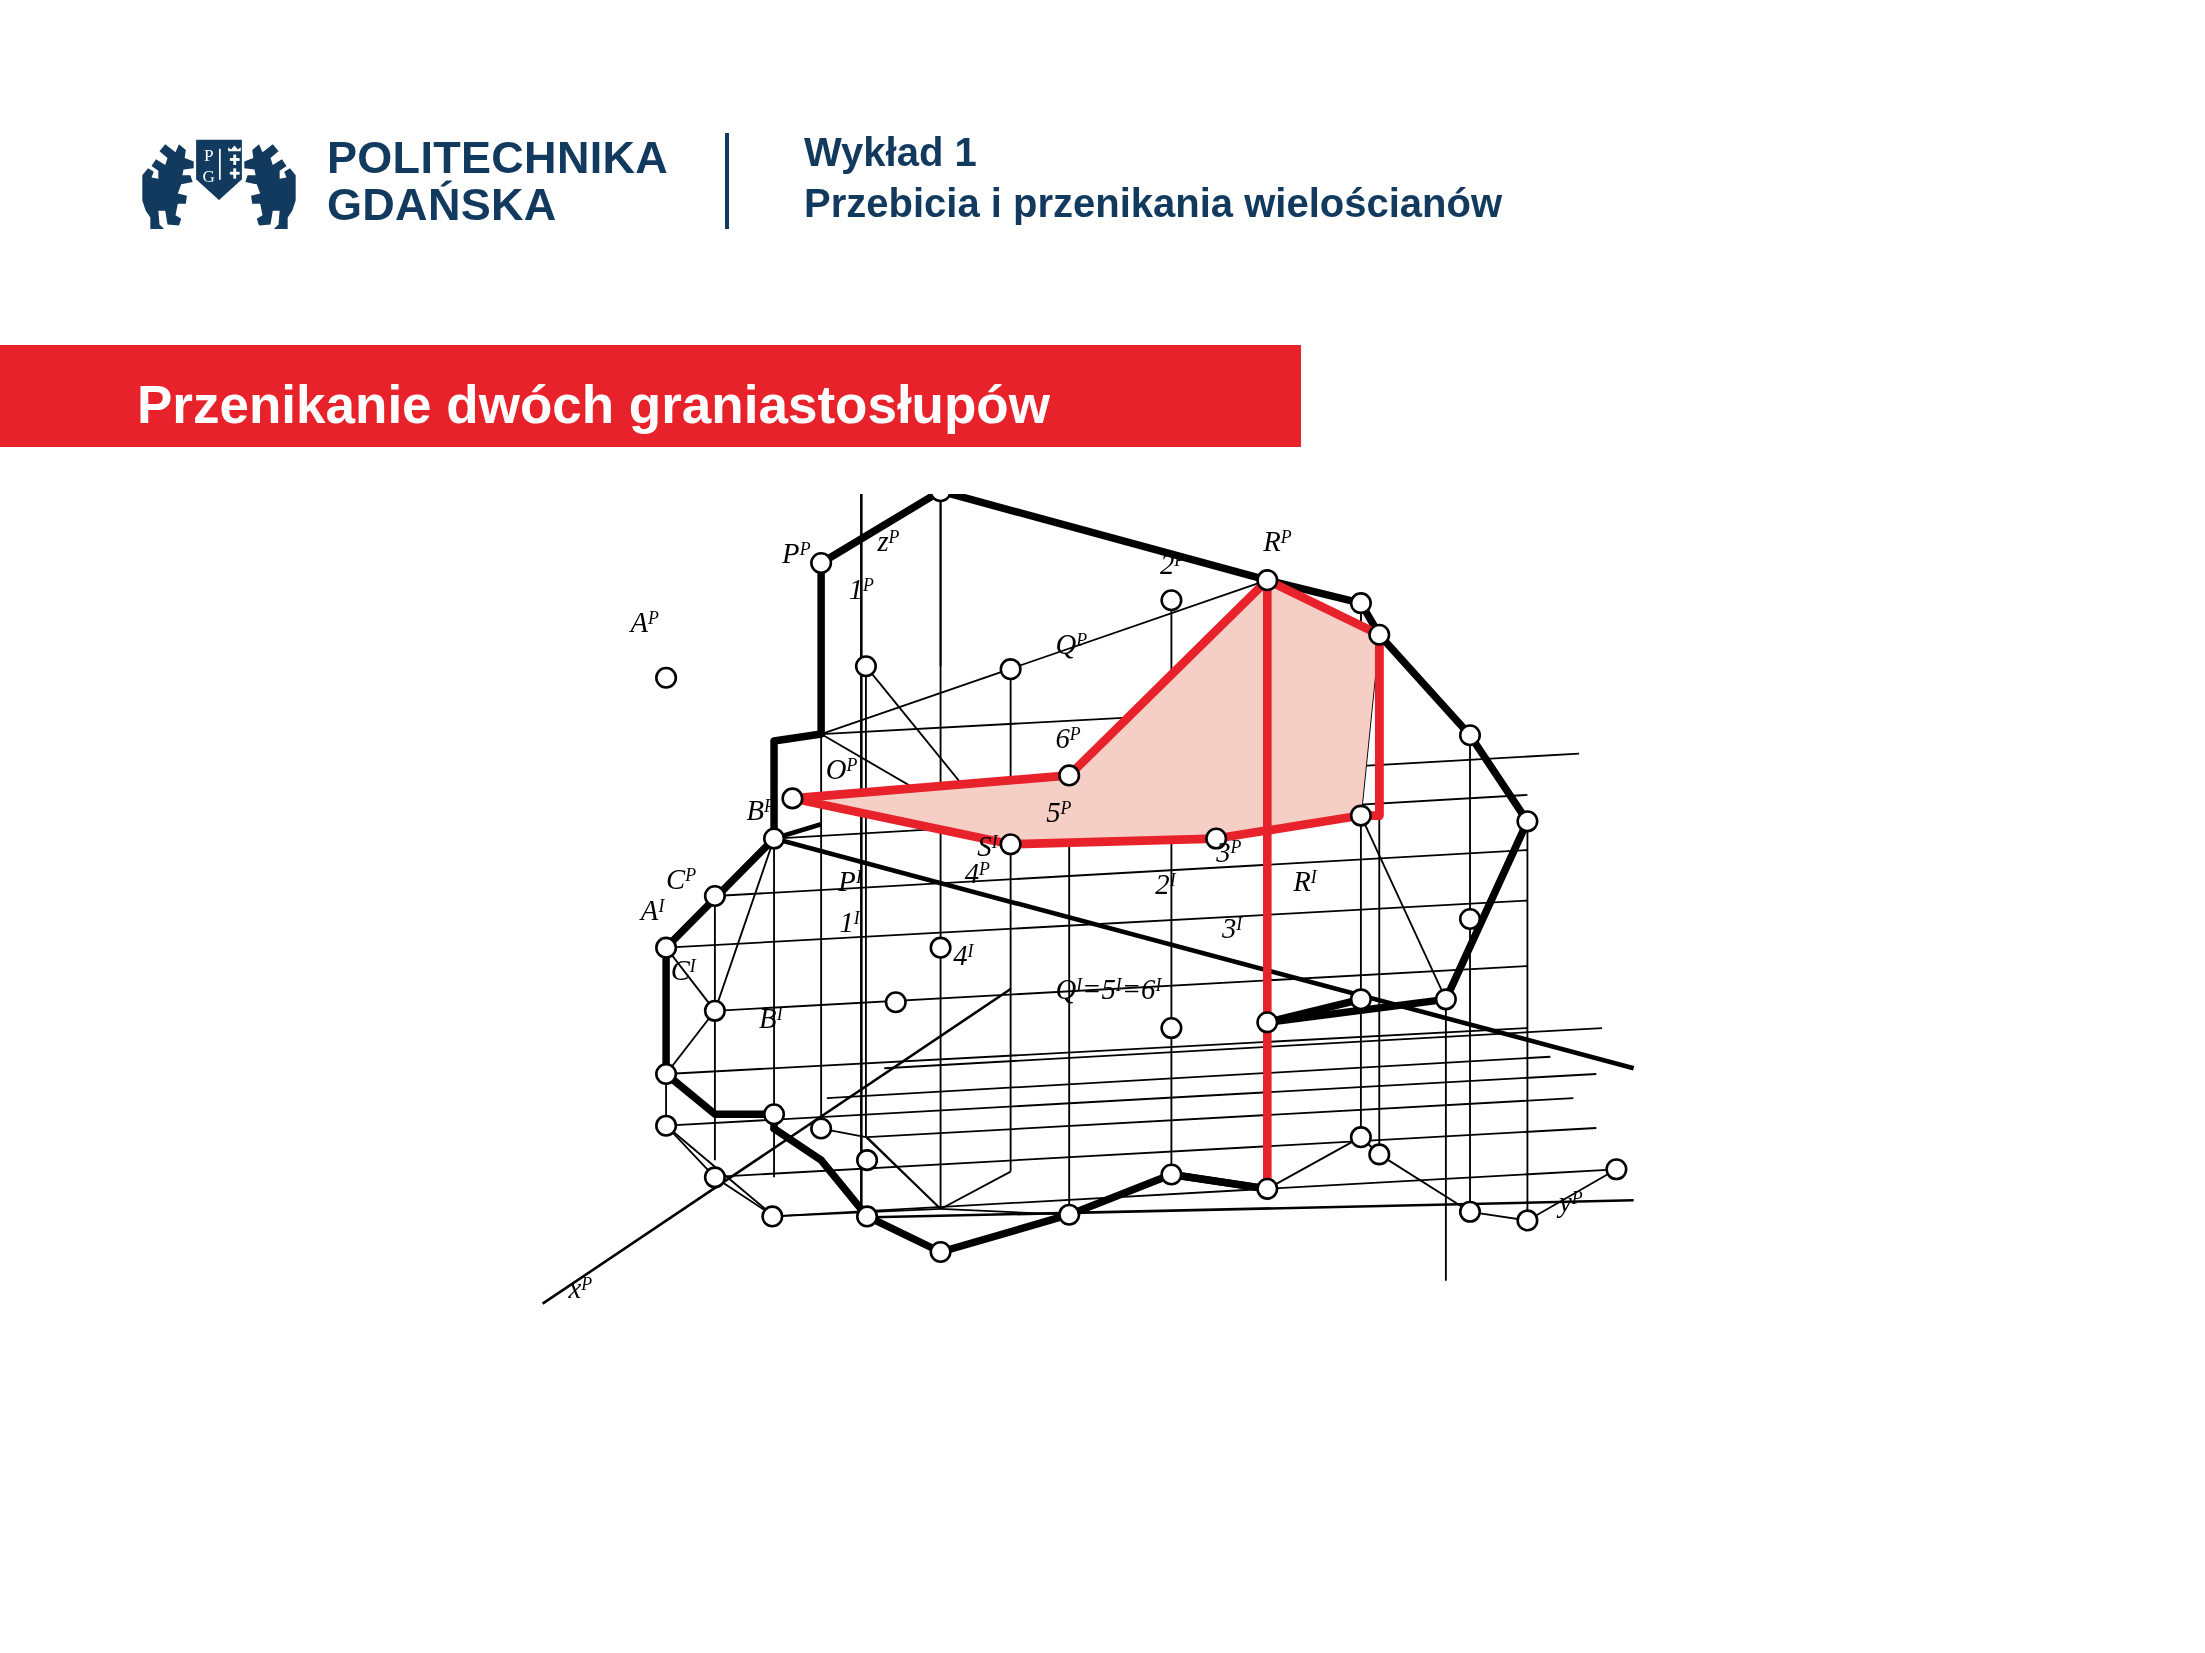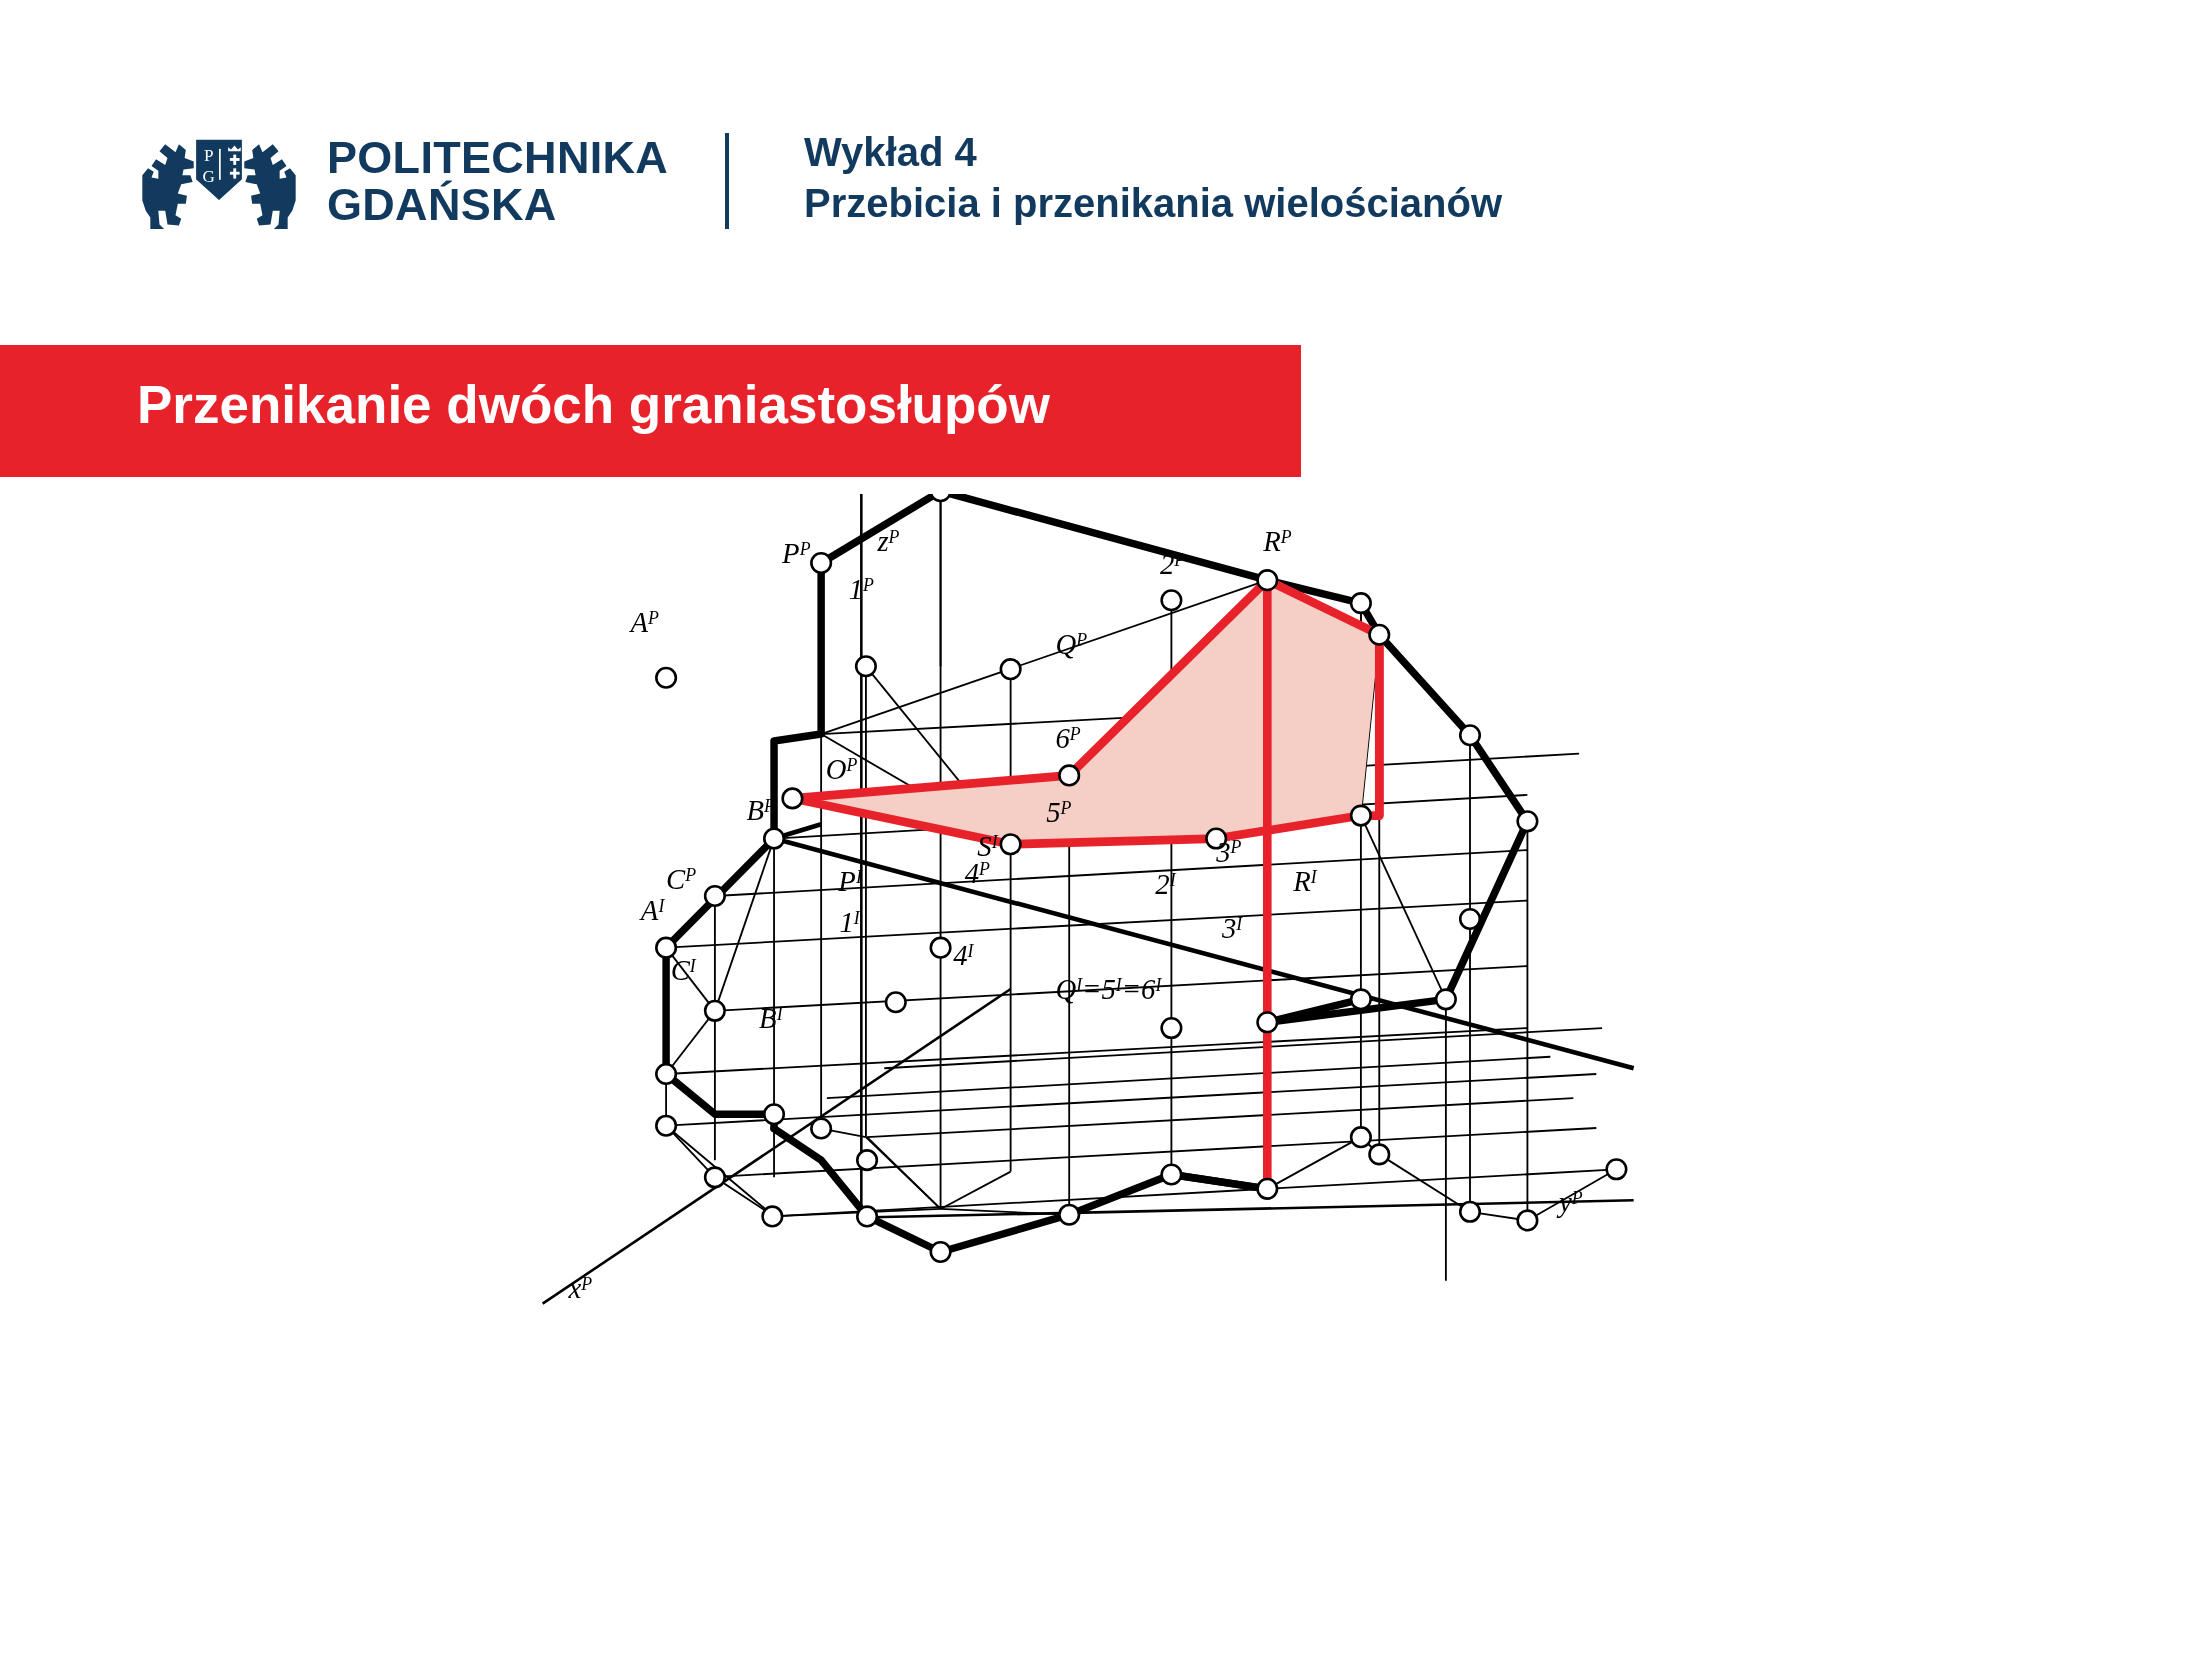--- a/index.html
+++ b/index.html
@@ -40,21 +40,21 @@
     font-family:"Liberation Sans", sans-serif;
     font-weight:bold;
     font-size:40px;
     line-height:1.28;
     color:#123a5e;
     white-space:nowrap;
   }
   
   #title-bar{
     position:absolute;left:0;top:345px;
-    width:1301px;height:132px;
+    width:1301px;height:102px;
     background:#e8222b;
   }
   #title-text{
     position:absolute;left:137px;top:29px;
     font-family:"Liberation Sans", sans-serif;
     font-weight:bold;
     font-size:53px;
     color:#ffffff;
     white-space:nowrap;
   }
@@ -106,21 +106,21 @@
           <rect x="169" y="80" width="17" height="5" fill="#ffffff"></rect>
       </g>
     </svg>
     <div id="uni-name">POLITECHNIKA
 GDAŃSKA</div>
   </div>
 
   <div id="divider"></div>
 
   <div id="lecture-block">
-    <div class="lect-line">Wykład 4</div>
+    <div class="lect-line">Wykład 1</div>
     <div class="lect-line">Przebicia i przenikania wielościanów</div>
   </div>
 </div>
 
 <div id="title-bar">
   <div id="title-text">Przenikanie dwóch graniastosłupów</div>
 </div>
 
 <div id="drawing-wrap">
 <svg id="fig" viewBox="0 0 3840 2020">

